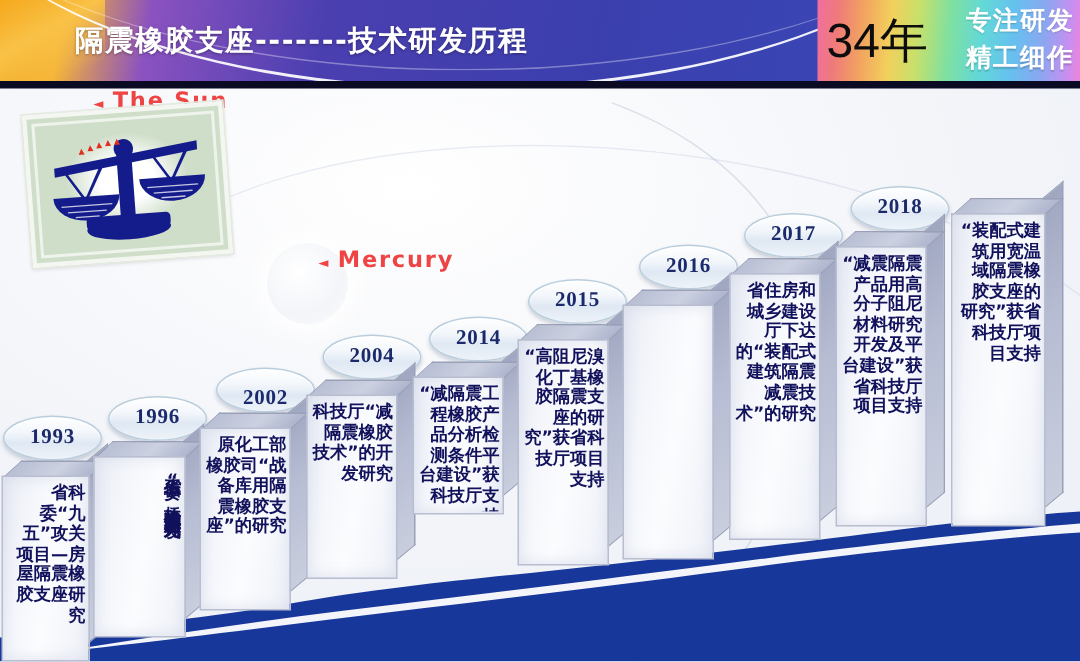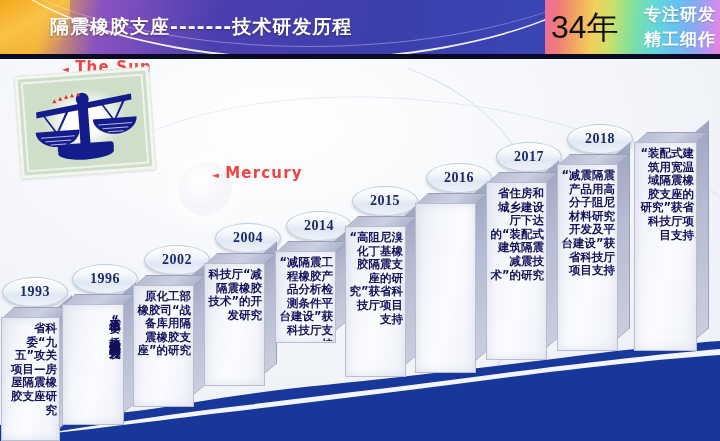--- a/index.html
+++ b/index.html
@@ -259,21 +259,21 @@
   <div class="oval" style="left:72px;top:264px;width:64px;height:28px;font-size:14px;">
     <span>1996</span>
   </div>
   <div class="blk vert" style="left:62px;top:294px;width:74px;height:131px;">
     <div class="side"></div>
     <div class="top"></div>
     <div class="face"></div>
     <div class="txt">省工信委“桥梁橡胶支座的研究与开发”</div>
   </div>
 
-  <div class="oval" style="left:144px;top:245px;width:64px;height:28px;font-size:14px;">
+  <div class="oval" style="left:144px;top:245px;width:64px;height:28px;font-size:14px;align-items:flex-end;">
     <span>2002</span>
   </div>
   <div class="blk" style="left:133px;top:275px;width:73px;height:132px;">
     <div class="side"></div>
     <div class="top"></div>
     <div class="face"></div>
     <div class="txt">原化工部橡胶司“战备库用隔震橡胶支座”的研究</div>
   </div>
 
   <div class="oval" style="left:215px;top:223px;width:64px;height:28px;font-size:14px;">

